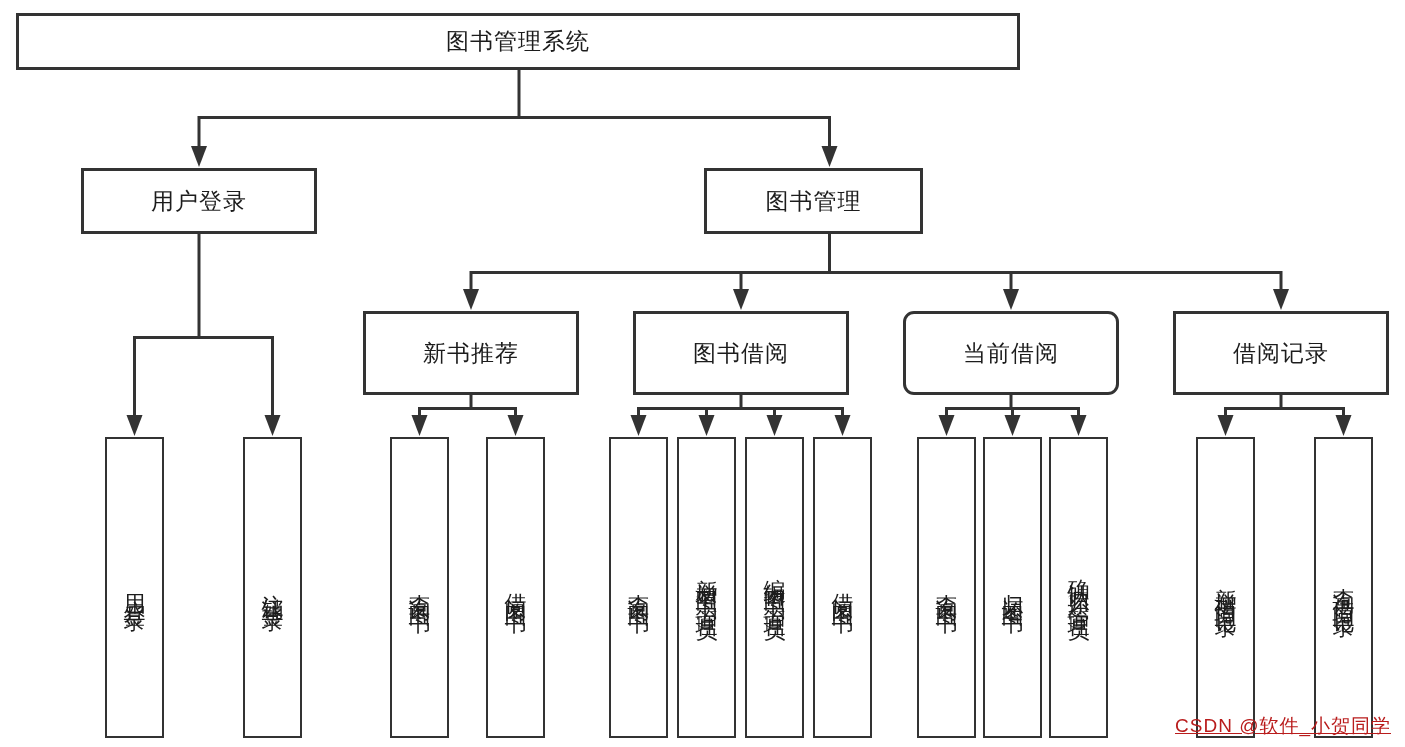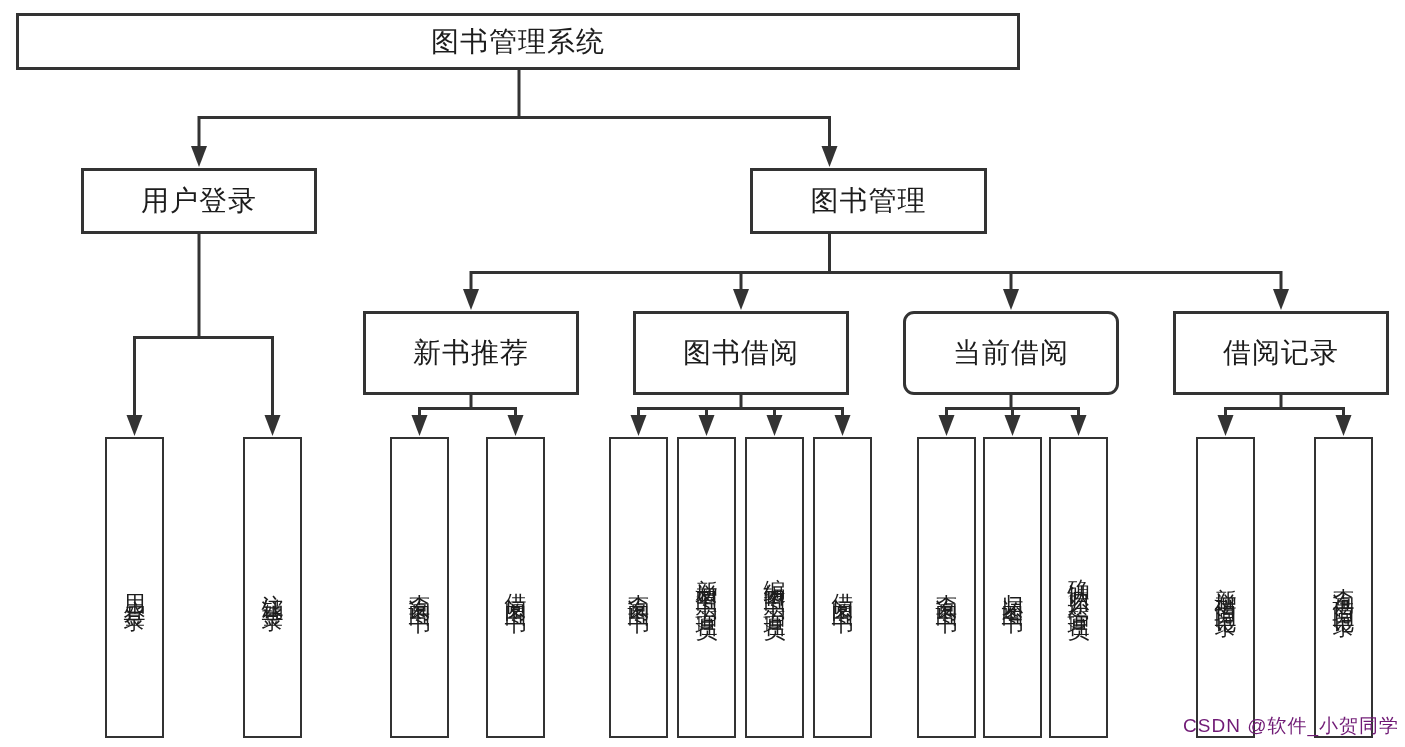--- a/index.html
+++ b/index.html
@@ -3,31 +3,31 @@
 <meta charset="utf-8">
 <style>
   html,body{margin:0;padding:0;background:#ffffff;}
   body{font-family:"Liberation Sans", sans-serif;}
   #stage{position:relative;width:1405px;height:747px;background:#ffffff;overflow:hidden;}
   #connectors{position:absolute;left:0;top:0;width:1405px;height:747px;}
   .node{
     position:absolute;box-sizing:border-box;background:#ffffff;
     border:3px solid #333333;color:#1c1c1c;
     display:flex;align-items:center;justify-content:center;
-    font-size:28px;letter-spacing:1px;white-space:nowrap;
+    font-size:23px;letter-spacing:1px;white-space:nowrap;
   }
   .node.v{
     writing-mode:vertical-rl;text-orientation:mixed;
     font-size:22px;letter-spacing:6px;border-width:2.5px;
   }
   
   #n-root{left:16px;top:13px;width:1004px;height:57px;}
   
   #n-user-login{left:81px;top:168px;width:236px;height:66px;}
-  #n-book-mgmt{left:750px;top:168px;width:237px;height:66px;}
+  #n-book-mgmt{left:704px;top:168px;width:219px;height:66px;}
   
   .l3{top:311px;width:216px;height:84px;}
   #n-newbook{left:363px;}
   #n-borrowmod{left:633px;}
   #n-current{left:903px;border-radius:11px;}
   #n-records{left:1173px;}
   
   .l4{top:437px;width:59px;height:301px;}
   #n-ul-login{left:105px;}
   #n-ul-logout{left:243px;}
@@ -36,22 +36,22 @@
   #n-bb-query{left:609px;}
   #n-bb-add{left:677px;}
   #n-bb-edit{left:745px;}
   #n-bb-borrow{left:813px;}
   #n-cb-query{left:917px;}
   #n-cb-return{left:983px;}
   #n-cb-confirm{left:1049px;}
   #n-br-add{left:1196px;}
   #n-br-query{left:1314px;}
   #watermark{
-    position:absolute;right:6px;bottom:8px;z-index:5;
-    font-size:19px;letter-spacing:1px;color:#701a75;
+    position:absolute;right:14px;bottom:8px;z-index:5;
+    font-size:19px;letter-spacing:1px;color:#b91c1c;text-decoration:underline;
   }
   .ln{stroke:#333333;stroke-width:3;fill:none;}
   .ar{fill:#333333;stroke:none;}
 </style>
 </head>
 <body>
 
 <div id="stage">
 
   <svg id="connectors" viewBox="0 0 1405 747" xmlns="http://www.w3.org/2000/svg">

